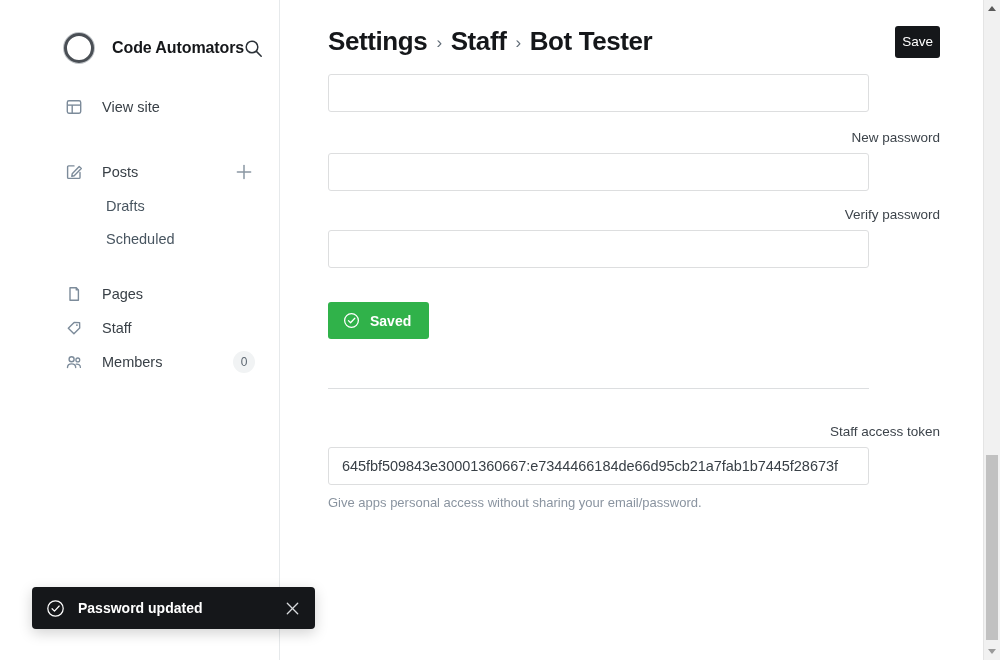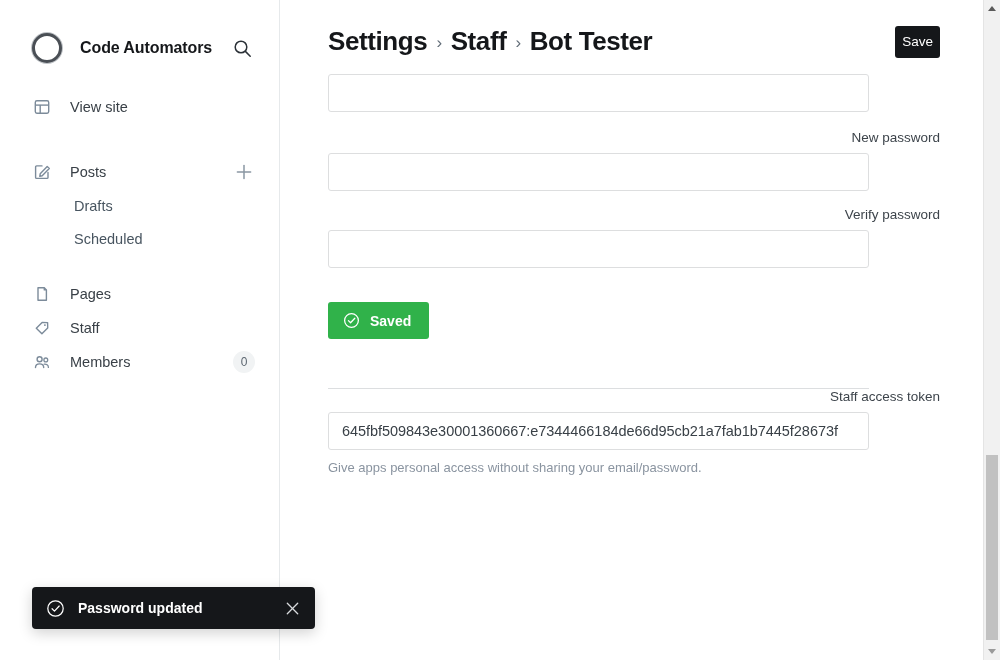--- a/index.html
+++ b/index.html
@@ -22,20 +22,21 @@
   }
 
   
   .sidebar {
     position: relative;
     width: 280px;
     height: 660px;
     flex: 0 0 280px;
     background: #ffffff;
     border-right: 1px solid #e6e9eb;
+    padding-left: 32px;
   }
 
   .brand-row {
     display: flex;
     align-items: center;
     height: 48px;
     margin-top: 24px;
     padding: 0 24px 0 32px;
   }
   .brand-logo {
@@ -212,21 +213,21 @@
     line-height: 1;
   }
 
   .divider {
     margin: 49px 0 0 0;
     width: 541px;
     height: 1px;
     background: #dcdee0;
   }
 
-  .token-block { }
+  .token-block { margin-top: 35px; }
   .token-input {
     font-size: 14.5px;
     color: #394047;
     padding: 0 13px;
     letter-spacing: -0.05px;
   }
   .token-hint {
     margin-top: 10px;
     font-size: 13px;
     color: #8a94a0;

